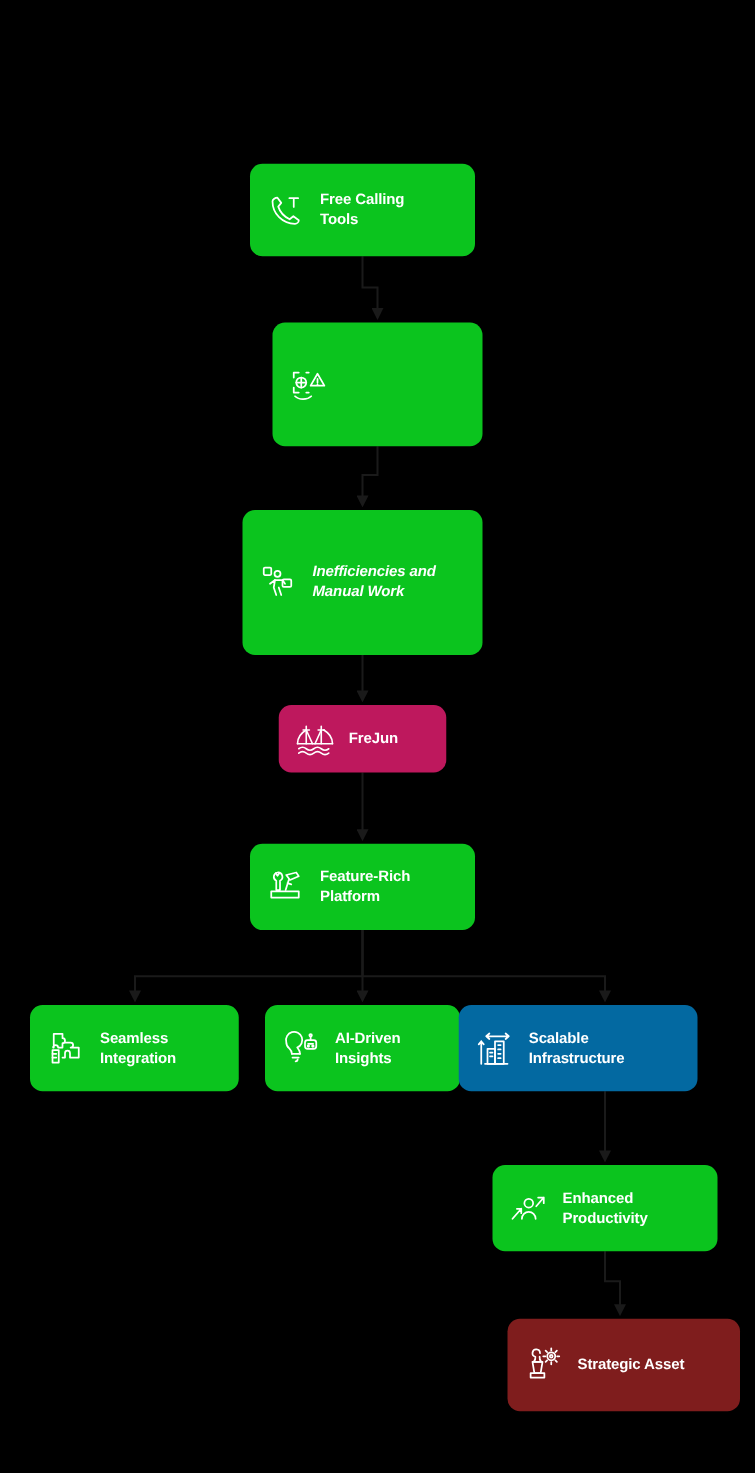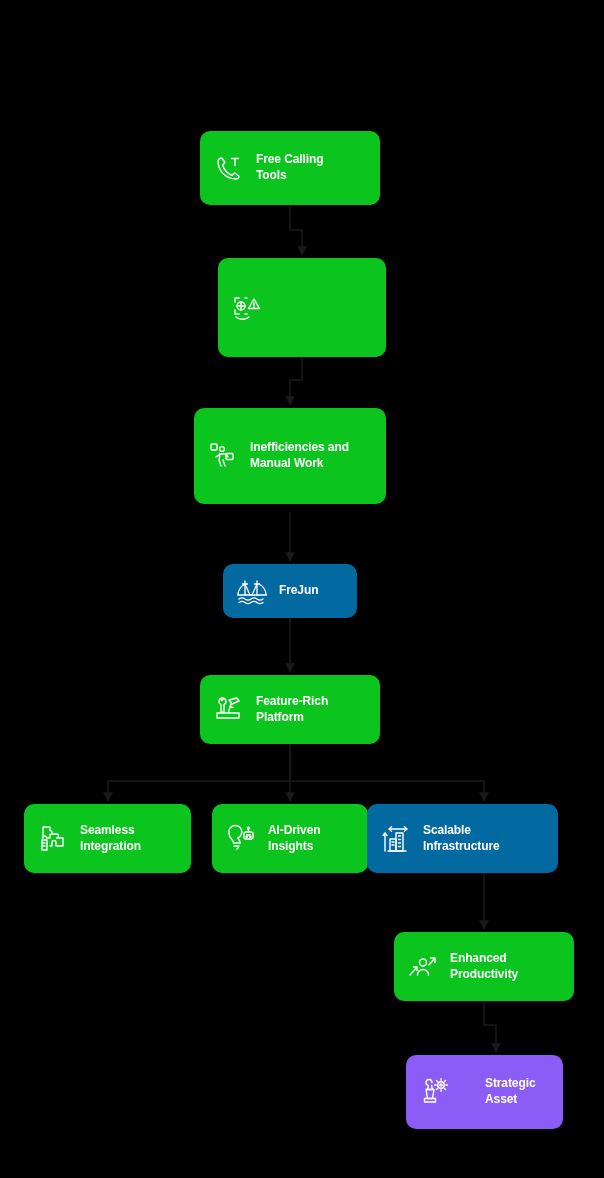--- a/index.html
+++ b/index.html
@@ -94,35 +94,35 @@
         <path d="M4 10V6h4M16 6h-2M4 18v4h4M16 22h-2"></path>
         <circle cx="10" cy="14" r="4"></circle>
         <path d="M10 10v8M6 14h8"></path>
         <path d="M23 7l5.5 9.5h-11z"></path>
         <path d="M23 11v3M23 15.5v.5"></path>
         <path d="M5 25c3 3 10 3 13 0"></path>
       </svg>
     </span>
   </div>
 
-  <div class="node" style="left: 194px; top: 408px; width: 192px; height: 96px; background: rgb(11, 196, 30);">
+  <div class="node" style="left: 194px; top: 408px; width: 192px; height: 116px; background: rgb(11, 196, 30); font-style: italic;">
     <span class="node-icon">
       <svg viewBox="0 0 32 32" fill="none" stroke="#ffffff" stroke-width="1.4" stroke-linecap="round" stroke-linejoin="round">
         <rect x="4" y="4" width="6" height="6" rx="1"></rect>
         <circle cx="15" cy="9" r="2.4"></circle>
         <path d="M13 14h6l2 3"></path>
         <path d="M13 14l-1 6 2 6M13 14l-4 3M16 20l2 6"></path>
         <rect x="19" y="13.5" width="7" height="6" rx="1"></rect>
       </svg>
     </span>
     <span class="node-label">Inefficiencies and
 Manual Work</span>
   </div>
 
-  <div class="node" style="left: 223px; top: 564px; width: 134px; height: 54px; background: #0369a1;">
+  <div class="node" style="left: 223px; top: 564px; width: 134px; height: 54px; background: #be185d;">
     <span class="node-icon">
       <svg viewBox="0 0 32 32" fill="none" stroke="#ffffff" stroke-width="1.3" stroke-linecap="round" stroke-linejoin="round">
         <path d="M9 6v14M21 6v14"></path>
         <path d="M6.5 9h5M18.5 9h5"></path>
         <path d="M2 20h28"></path>
         <path d="M2 20c0-5 3.5-9 7-11M30 20c0-5-3.5-9-7-11"></path>
         <path d="M9 9l5 11M21 9l-5 11"></path>
         <path d="M3 24c2-1.6 4-1.6 6 0s4 1.6 6 0 4-1.6 6 0 4 1.6 6 0"></path>
         <path d="M3 27.5c2-1.6 4-1.6 6 0s4 1.6 6 0 4-1.6 6 0 4 1.6 6 0"></path>
       </svg>
@@ -196,21 +196,21 @@
         <path d="M3 24l7-8M10 16h-3.5M10 16v3.5"></path>
         <circle cx="16" cy="11.5" r="3.5"></circle>
         <path d="M10.5 24c0-3.2 2.5-5.5 5.5-5.5s5.5 2.3 5.5 5.5"></path>
         <path d="M22 14l6-7M28 7h-4.5M28 7v4.5"></path>
       </svg>
     </span>
     <span class="node-label">Enhanced
 Productivity</span>
   </div>
 
-  <div class="node" style="left: 406px; top: 1055px; width: 157px; height: 74px; background: #8b5cf6; gap: 23px;">
+  <div class="node" style="left: 406px; top: 1055px; width: 186px; height: 74px; background: #7f1d1d;">
     <span class="node-icon">
       <svg viewBox="0 0 32 32" fill="none" stroke="#ffffff" stroke-width="1.4" stroke-linecap="round" stroke-linejoin="round">
         <path d="M13 6.5a3 3 0 1 0-3.7 2.9c.2 1.6-.4 3-1.3 4.1h6c-.9-1.1-1.5-2.5-1.3-4.1"></path>
         <path d="M7 13.5h8l-1.5 9h-5z"></path>
         <path d="M5.5 22.5h11V26h-11z"></path>
         <circle cx="22" cy="9" r="3.2"></circle>
         <circle cx="22" cy="9" r="1.1"></circle>
         <path d="M22 4.3V2.6M22 15.4v-1.7M26.7 9h1.7M15.6 9h1.7M25.3 5.7l1.2-1.2M17.5 13.5l1.2-1.2M25.3 12.3l1.2 1.2M17.5 4.5l1.2 1.2"></path>
       </svg>
     </span>

